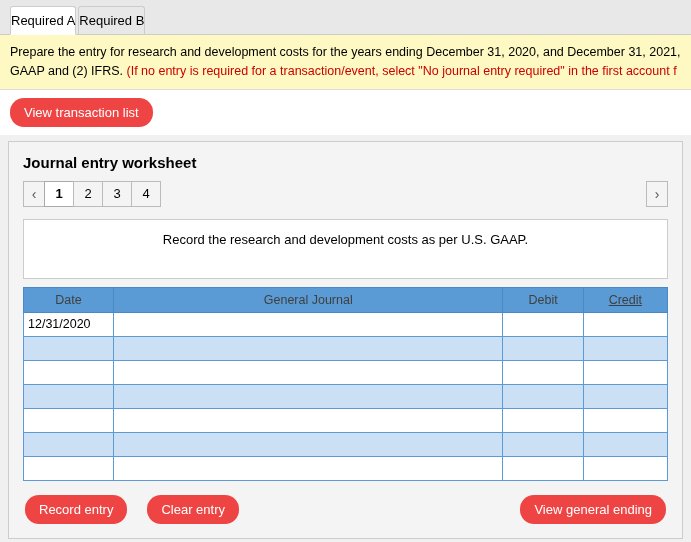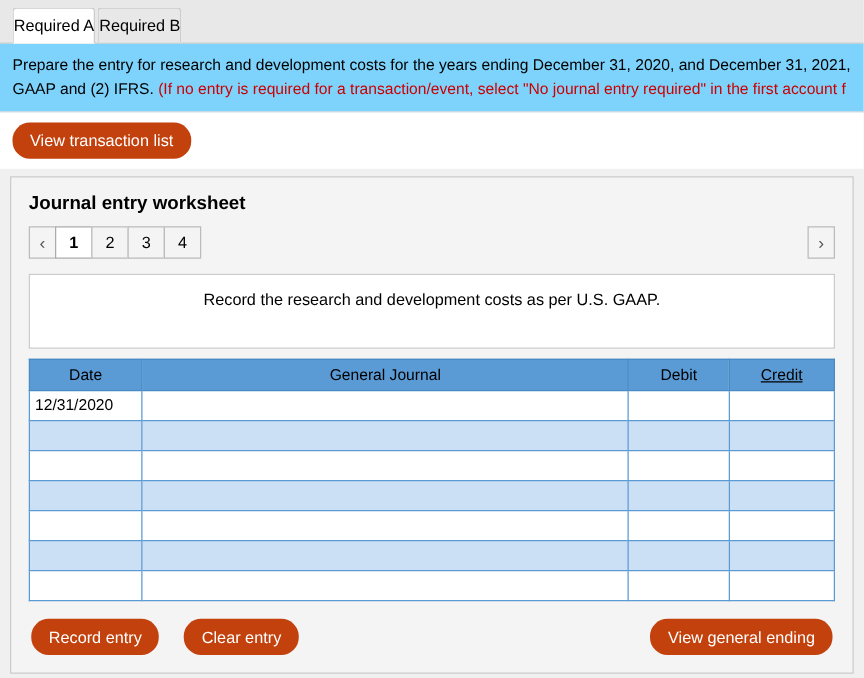--- a/index.html
+++ b/index.html
@@ -32,37 +32,37 @@
     }
     .tab.active {
       background: #fff;
       border-bottom: 1px solid #fff;
       margin-bottom: -1px;
       z-index: 1;
     }
 
     
     .instructions {
-      background: #7dd3fc;
+      background: #fef9c3;
       padding: 8px 10px;
       font-size: 12.5px;
       line-height: 1.5;
       border-bottom: 1px solid #ddd;
     }
     .instructions .red-text {
       color: #cc0000;
     }
 
     
     .btn-bar {
       padding: 8px 10px;
       background: #fff;
     }
     .btn-blue {
-      background: #c2410c;
+      background: #ef4444;
       color: #fff;
       border: none;
       padding: 7px 14px;
       font-size: 13px;
       cursor: pointer;
       border-radius: 14px;
     }
 
     
     .worksheet-container {
@@ -137,21 +137,21 @@
     }
 
     
     .journal-table {
       width: 100%;
       border-collapse: collapse;
       font-size: 12.5px;
     }
     .journal-table th {
       background: #5b9bd5;
-      color: #000000;
+      color: #404040;
       border: 1px solid #4a8ac4;
       padding: 5px 25px;
       text-align: center;
       font-weight: normal;
     }
     .journal-table th.col-date { width: 90px; }
     .journal-table th.col-journal { }
     .journal-table th.col-debit { width: 75px; }
     .journal-table th.col-credit { width: 75px; text-decoration: underline; }
 

